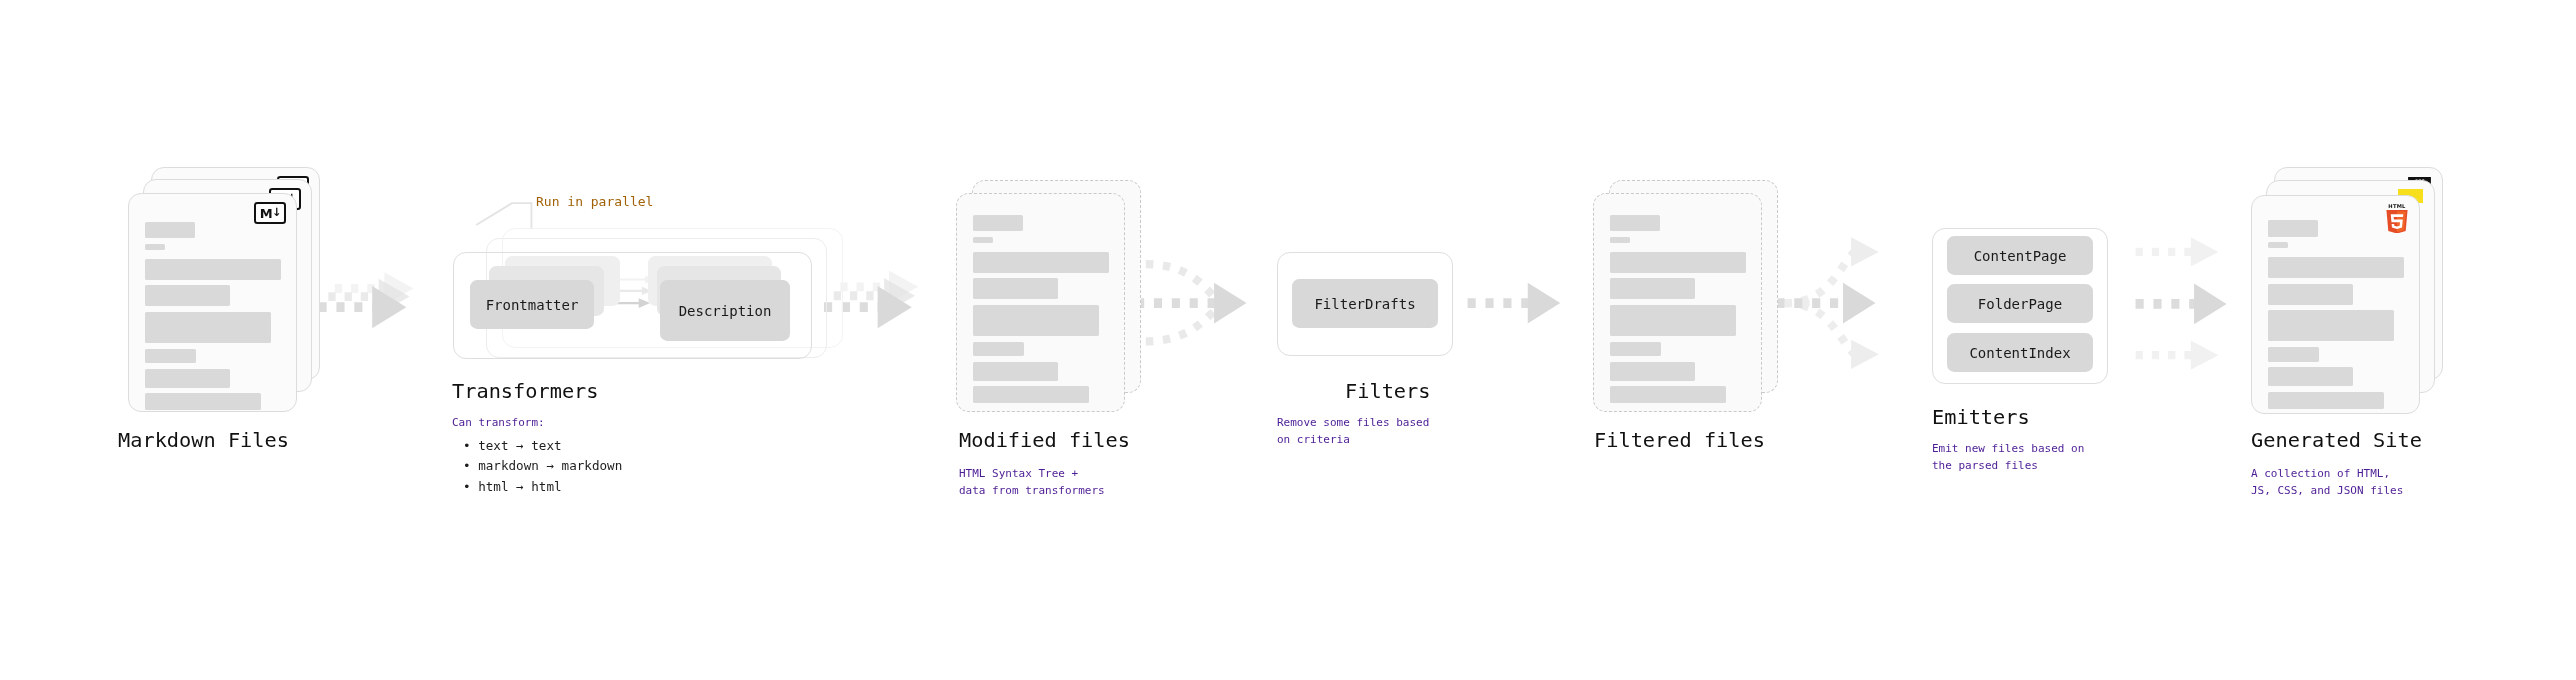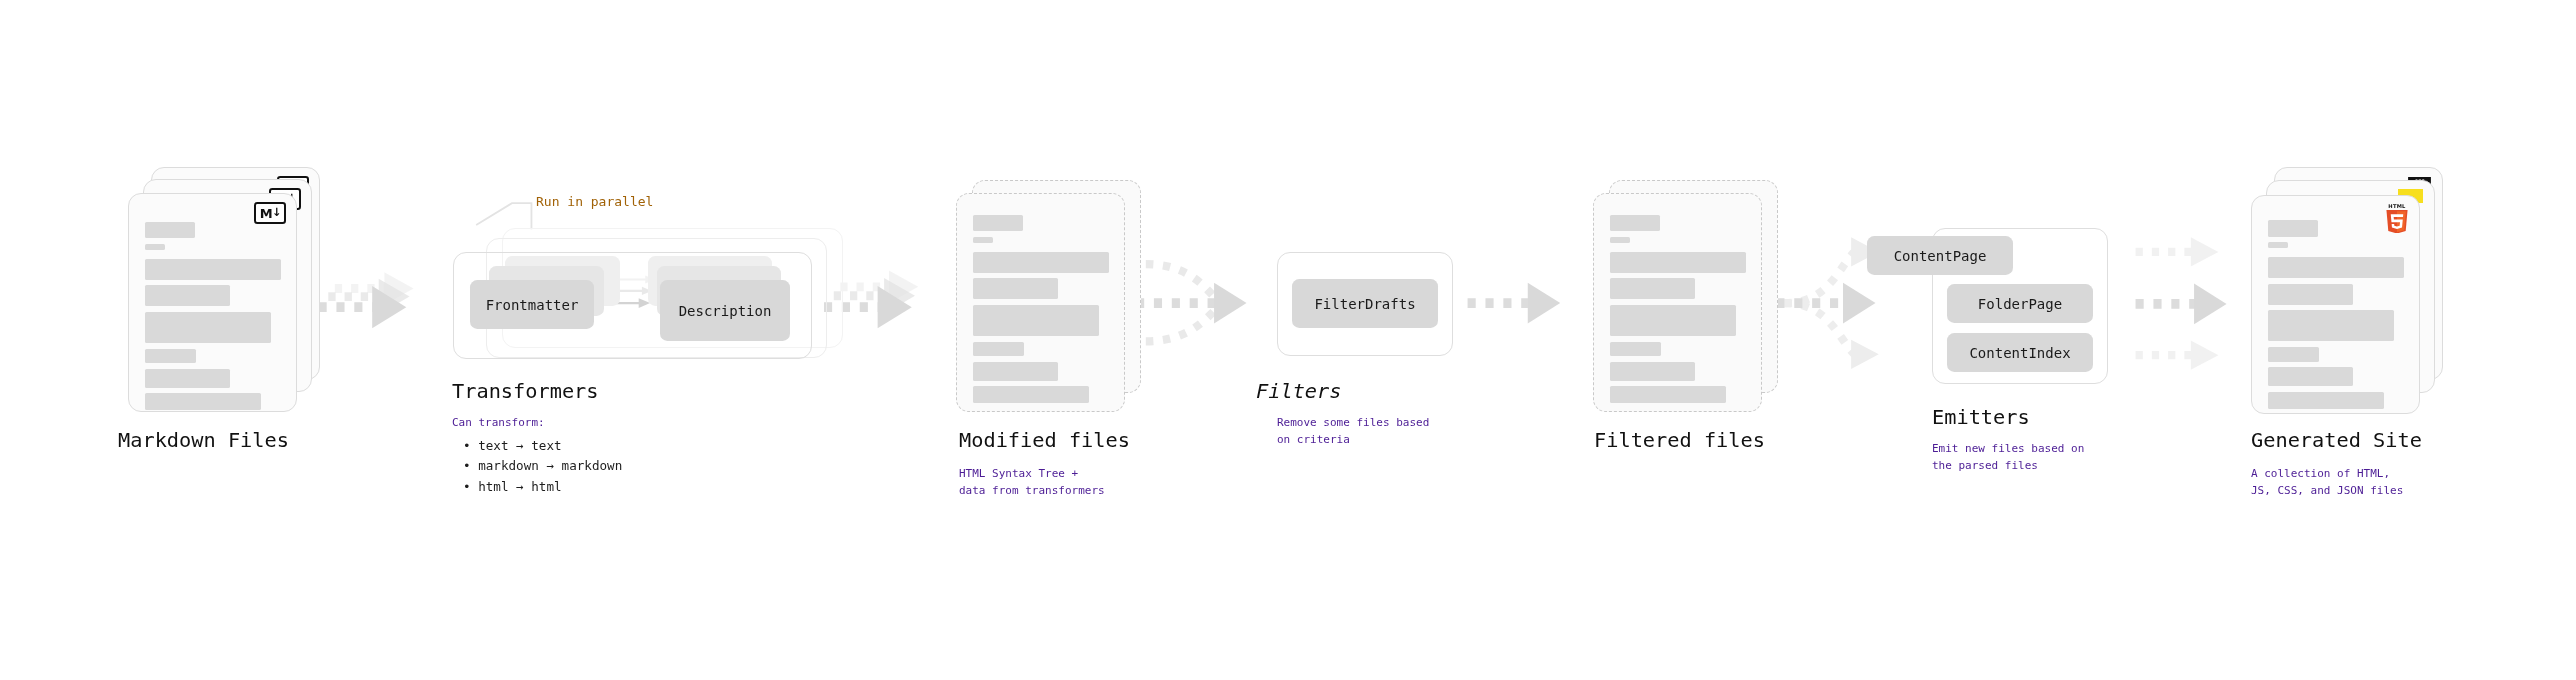--- a/index.html
+++ b/index.html
@@ -280,21 +280,21 @@
       </div>
     </div>
     <div class="title" style="left:959px;top:428px;">Modified files</div>
     <div class="desc" style="left:959px;top:465px;">HTML Syntax Tree +
 data from transformers</div>
   </div>
 
   <div class="node">
     <div class="frame" style="left:1277px;top:252px;width:176px;height:104px;"></div>
     <div class="chip" style="left:1292px;top:279px;width:146px;height:49px;">FilterDrafts</div>
-    <div class="title" style="left:1256px;top:379px;font-style:italic;">Filters</div>
+    <div class="title" style="left:1345px;top:379px;">Filters</div>
     <div class="desc" style="left:1277px;top:414px;">Remove some files based
 on criteria</div>
   </div>
 
   <div class="node">
     <div class="doccard dashed" style="left:1609px;top:180px;"></div>
     <div class="doccard dashed" style="left:1593px;top:193px;height:219px;">
       <div class="bars" style="top:21px;">
         <div class="bar b-title"></div>
         <div class="bar b-sub"></div>
@@ -304,21 +304,21 @@
         <div class="bar b-w4"></div>
         <div class="bar b-w5"></div>
         <div class="bar b-w6"></div>
       </div>
     </div>
     <div class="title" style="left:1594px;top:428px;">Filtered files</div>
   </div>
 
   <div class="node">
     <div class="frame" style="left:1932px;top:228px;width:176px;height:156px;"></div>
-    <div class="chip" style="left:1867px;top:236px;width:146px;height:39px;">ContentPage</div>
+    <div class="chip" style="left:1947px;top:236px;width:146px;height:39px;">ContentPage</div>
     <div class="chip" style="left:1947px;top:284px;width:146px;height:39px;">FolderPage</div>
     <div class="chip" style="left:1947px;top:333px;width:146px;height:39px;">ContentIndex</div>
     <div class="title" style="left:1932px;top:405px;">Emitters</div>
     <div class="desc" style="left:1932px;top:440px;">Emit new files based on
 the parsed files</div>
   </div>
 
   <div class="node">
 
     <div class="doccard" style="left:2274px;top:167px;">

